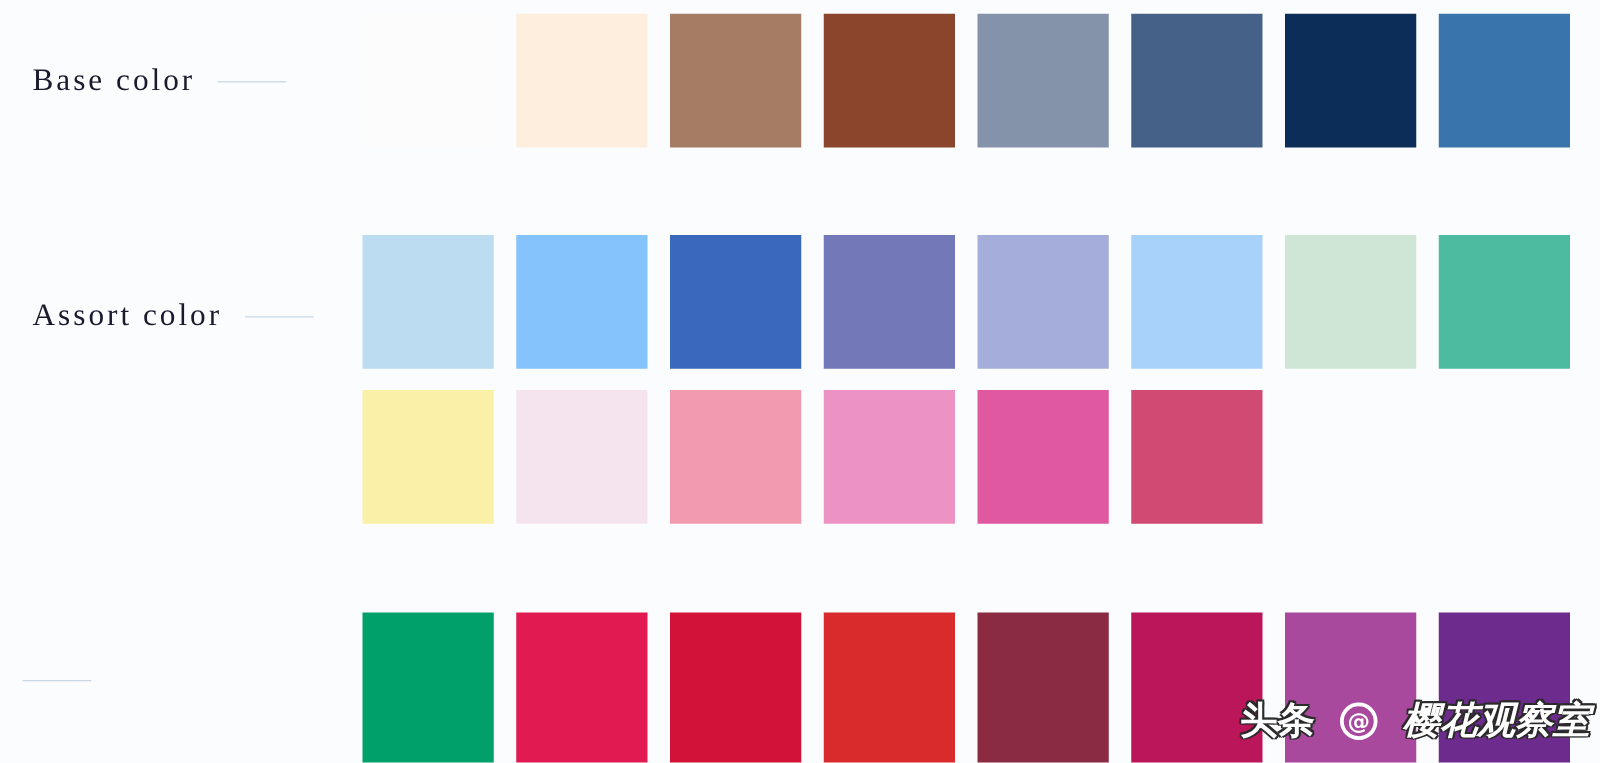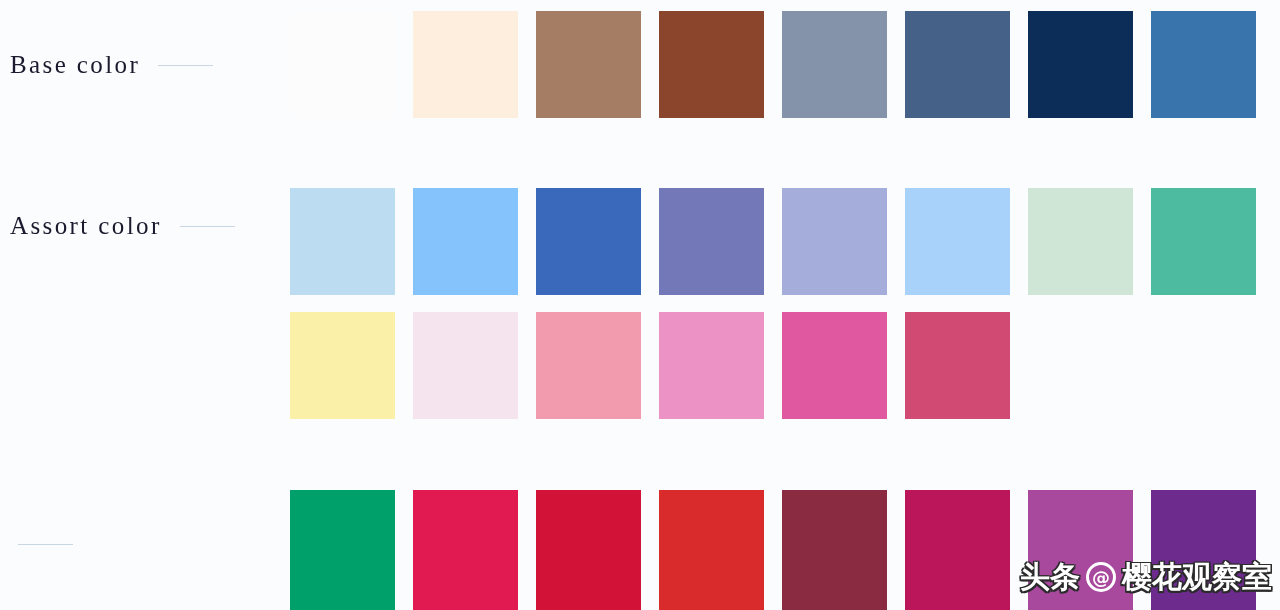--- a/index.html
+++ b/index.html
@@ -29,33 +29,33 @@
     width: 290px;
     display: flex;
     align-items: center;
   }
   .group-label {
     font-family: "Liberation Serif", serif;
     font-size: 25px;
     letter-spacing: 2.4px;
     color: #1a1a2e;
     white-space: nowrap;
-    padding-left: 10px;
+    padding-left: 26px;
     font-weight: 400;
   }
   .label-rule {
     height: 1px;
     background: #c9d6e3;
     width: 55px;
     margin-left: 18px;
     flex: none;
   }
 
   #label-base   { top: 48px;  height: 34px; }
-  #label-assort { top: 209px; height: 34px; }
+  #label-assort { top: 236px; height: 34px; }
   #label-accent { top: 527px; height: 34px; }
 
   
   .swatch-row {
     position: absolute;
     left: 290px;
     display: flex;
     gap: 18px;
   }
   #row-base     { top: 11px;  }
@@ -71,21 +71,21 @@
   }
   #row-accent .swatch { height: 120px; }
 
   
   .watermark {
     position: absolute;
     right: 8px;
     bottom: 18px;
     display: flex;
     align-items: flex-start;
-    gap: 6px;
+    gap: 20px;
     pointer-events: none;
     user-select: none;
   }
   .wm-brand {
     font-family: "DejaVu Sans", sans-serif;
     font-size: 30px;
     font-weight: bold;
     color: #ffffff;
     text-shadow:
        1.5px 0 0 #2b2b2b, -1.5px 0 0 #2b2b2b,
@@ -113,20 +113,21 @@
     font-family: "DejaVu Sans", sans-serif;
     font-size: 30px;
     font-weight: bold;
     color: #ffffff;
     text-shadow:
        1.5px 0 0 #2b2b2b, -1.5px 0 0 #2b2b2b,
        0 1.5px 0 #2b2b2b, 0 -1.5px 0 #2b2b2b,
        1.5px 1.5px 0 #2b2b2b, -1.5px -1.5px 0 #2b2b2b,
        1.5px -1.5px 0 #2b2b2b, -1.5px 1.5px 0 #2b2b2b;
     line-height: 1;
+    font-style: italic;
   }
 </style>
 </head>
 <body>
 
 <div class="palette-sheet" style="background-color: rgb(251, 252, 253);">
 
   <div class="label-group" id="label-base">
     <span class="group-label">Base color</span>
     <span class="label-rule" style="background-color: rgb(201, 214, 227);"></span>

